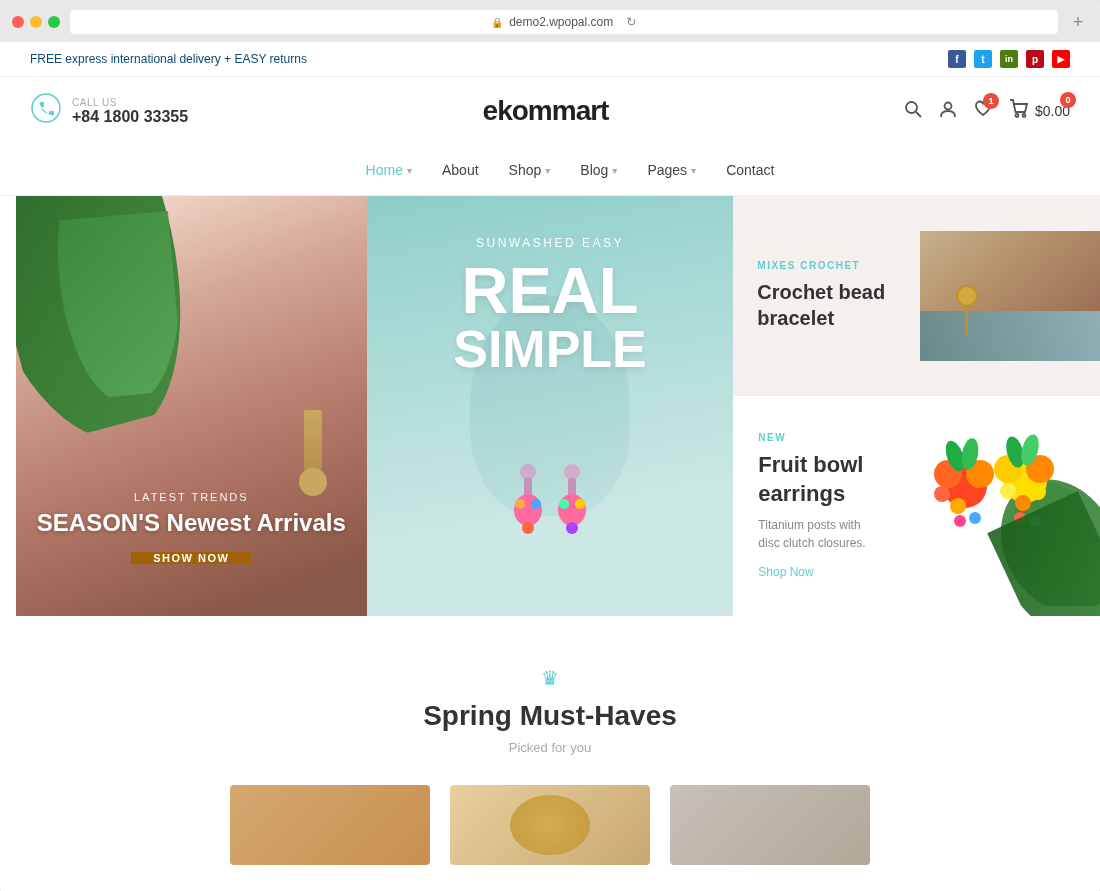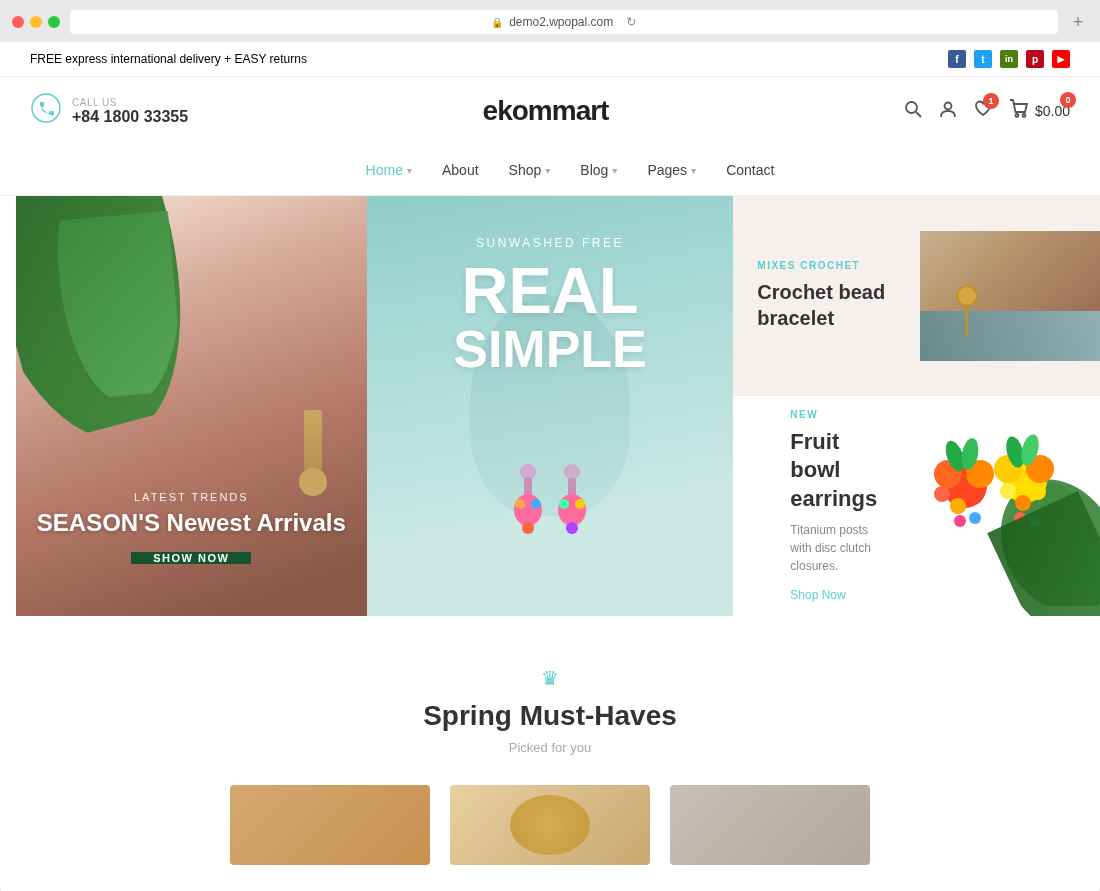--- a/index.html
+++ b/index.html
@@ -34,21 +34,21 @@
       border-radius: 0 0 4px 4px;
     }
 
     
     .top-banner {
       background: white;
       padding: 8px 30px;
       display: flex; align-items: center; justify-content: space-between;
       border-bottom: 1px solid #f0f0f0;
     }
-    .banner-text { font-size: 12px; color: #000000; }
+    .banner-text { font-size: 12px; color: #0c4a6e; }
     .social-icons { display: flex; gap: 8px; align-items: center; }
     .social-icon { width: 18px; height: 18px; border-radius: 2px; display: flex; align-items: center; justify-content: center; font-size: 10px; font-weight: bold; color: white; }
     .si-fb { background: #3b5998; }
     .si-tw { background: #1da1f2; }
     .si-ig { background: #4d7c0f; }
     .si-pi { background: #bd081c; }
     .si-yt { background: #ff0000; }
 
     
     .header {
@@ -121,21 +121,21 @@
     }
     .hero-card-3-left { flex: 1; padding: 20px 20px 20px 24px; }
     .hero-card-3-right { width: 180px; height: 130px; position: relative; overflow: hidden; }
     .card-tag { font-size: 10px; letter-spacing: 1.5px; text-transform: uppercase; color: #5dcfcf; font-weight: 600; margin-bottom: 8px; }
     .card-title { font-size: 20px; font-weight: 600; color: #333; line-height: 1.3; }
 
     .hero-card-4 {
       flex: 1; position: relative; overflow: hidden;
       background: white; display: flex; align-items: center;
     }
-    .hero-card-4-left { flex: 1; padding: 20px 15px 20px 25px; margin-left: 32px; }
+    .hero-card-4-left { flex: 1; padding: 20px 15px 20px 25px; }
     .hero-card-4-right { width: 200px; height: 200px; position: relative; overflow: hidden; flex-shrink: 0; }
     .card-new-tag { font-size: 10px; letter-spacing: 1.5px; text-transform: uppercase; color: #5dcfcf; font-weight: 600; margin-bottom: 8px; }
     .card-title-2 { font-size: 22px; font-weight: 600; color: #333; line-height: 1.3; margin-bottom: 8px; }
     .card-desc { font-size: 12px; color: #888; line-height: 1.5; margin-bottom: 10px; }
     .shop-now-link { font-size: 12px; color: #5dcfcf; text-decoration: none; font-weight: 500; }
 
     
     .spring-section {
       background: white; padding: 50px 30px 30px;
       text-align: center;
@@ -274,32 +274,32 @@
 
         <div style="position:absolute;right:40px;bottom:120px;z-index:3;">
           <div style="width:18px;height:60px;background:linear-gradient(180deg,#c8a860,#b89050);border-radius:2px;"></div>
           <div style="width:28px;height:28px;background:#c8a860;border-radius:50%;margin-left:-5px;margin-top:-2px;"></div>
         </div>
         <div style="position:absolute;bottom:50px;left:0;right:0;text-align:center;z-index:4;">
           <div style="font-size:11px;letter-spacing:2px;color:rgba(255,255,255,0.9);margin-bottom:6px;">LATEST TRENDS</div>
           <div style="font-size:24px;font-weight:800;color:white;line-height:1.2;text-shadow:0 1px 4px rgba(0,0,0,0.3);">
             <span>SEASON'S Newest Arrivals</span>
           </div>
-          <button style="margin-top:14px;background:#14532d;color:white;padding:0 22px;border:none;cursor:pointer;font-size:11px;letter-spacing:1.5px;font-weight:600;">SHOW NOW</button>
+          <button style="margin-top:14px;background:#a16207;color:white;padding:0 22px;border:none;cursor:pointer;font-size:11px;letter-spacing:1.5px;font-weight:600;">SHOW NOW</button>
         </div>
       </div>
 
       <div class="hero-card-2" style="min-height:420px;position:relative;overflow:hidden;">
         <div style="position:absolute;inset:0;background:linear-gradient(170deg,#7ab8b4 0%,#8ec8c4 20%,#a0d4d0 40%,#b4dcd8 60%,#c8e4e0 80%);"></div>
 
         <div style="position:absolute;inset:0;background:linear-gradient(170deg,#8eccc8 0%,#a4d8d4 25%,#b8e0dc 50%,#cce8e4 75%);"></div>
 
         <div style="position:absolute;top:100px;left:50%;transform:translateX(-50%);width:160px;height:220px;background:linear-gradient(170deg,rgba(120,180,180,0.3),rgba(160,210,210,0.3));border-radius:50% 50% 40% 40%;"></div>
         <div style="position:absolute;top:40px;left:0;right:0;text-align:center;z-index:4;">
-          <div style="font-size:12px;letter-spacing:2.5px;color:rgba(255,255,255,0.95);margin-bottom:8px;font-weight:500;">SUNWASHED FREE</div>
+          <div style="font-size:12px;letter-spacing:2.5px;color:rgba(255,255,255,0.95);margin-bottom:8px;font-weight:500;">SUNWASHED EASY</div>
           <div style="font-size:65px;font-weight:900;color:white;line-height:1;text-shadow:0 2px 6px rgba(0,0,0,0.1);">REAL</div>
           <div style="font-size:52px;font-weight:900;color:white;line-height:1;text-shadow:0 2px 6px rgba(0,0,0,0.1);">SIMPLE</div>
         </div>
 
         <div style="position:absolute;bottom:20px;left:50%;transform:translateX(-50%);z-index:5;">
           <svg width="120" height="140" viewBox="0 0 120 140">
 
             <circle cx="38" cy="20" r="8" fill="#d4a0c8" opacity="0.8"></circle>
             <rect x="34" y="26" width="8" height="25" rx="2" fill="#c890b8"></rect>
             <ellipse cx="38" cy="58" rx="14" ry="16" fill="#ff6b9d"></ellipse>

